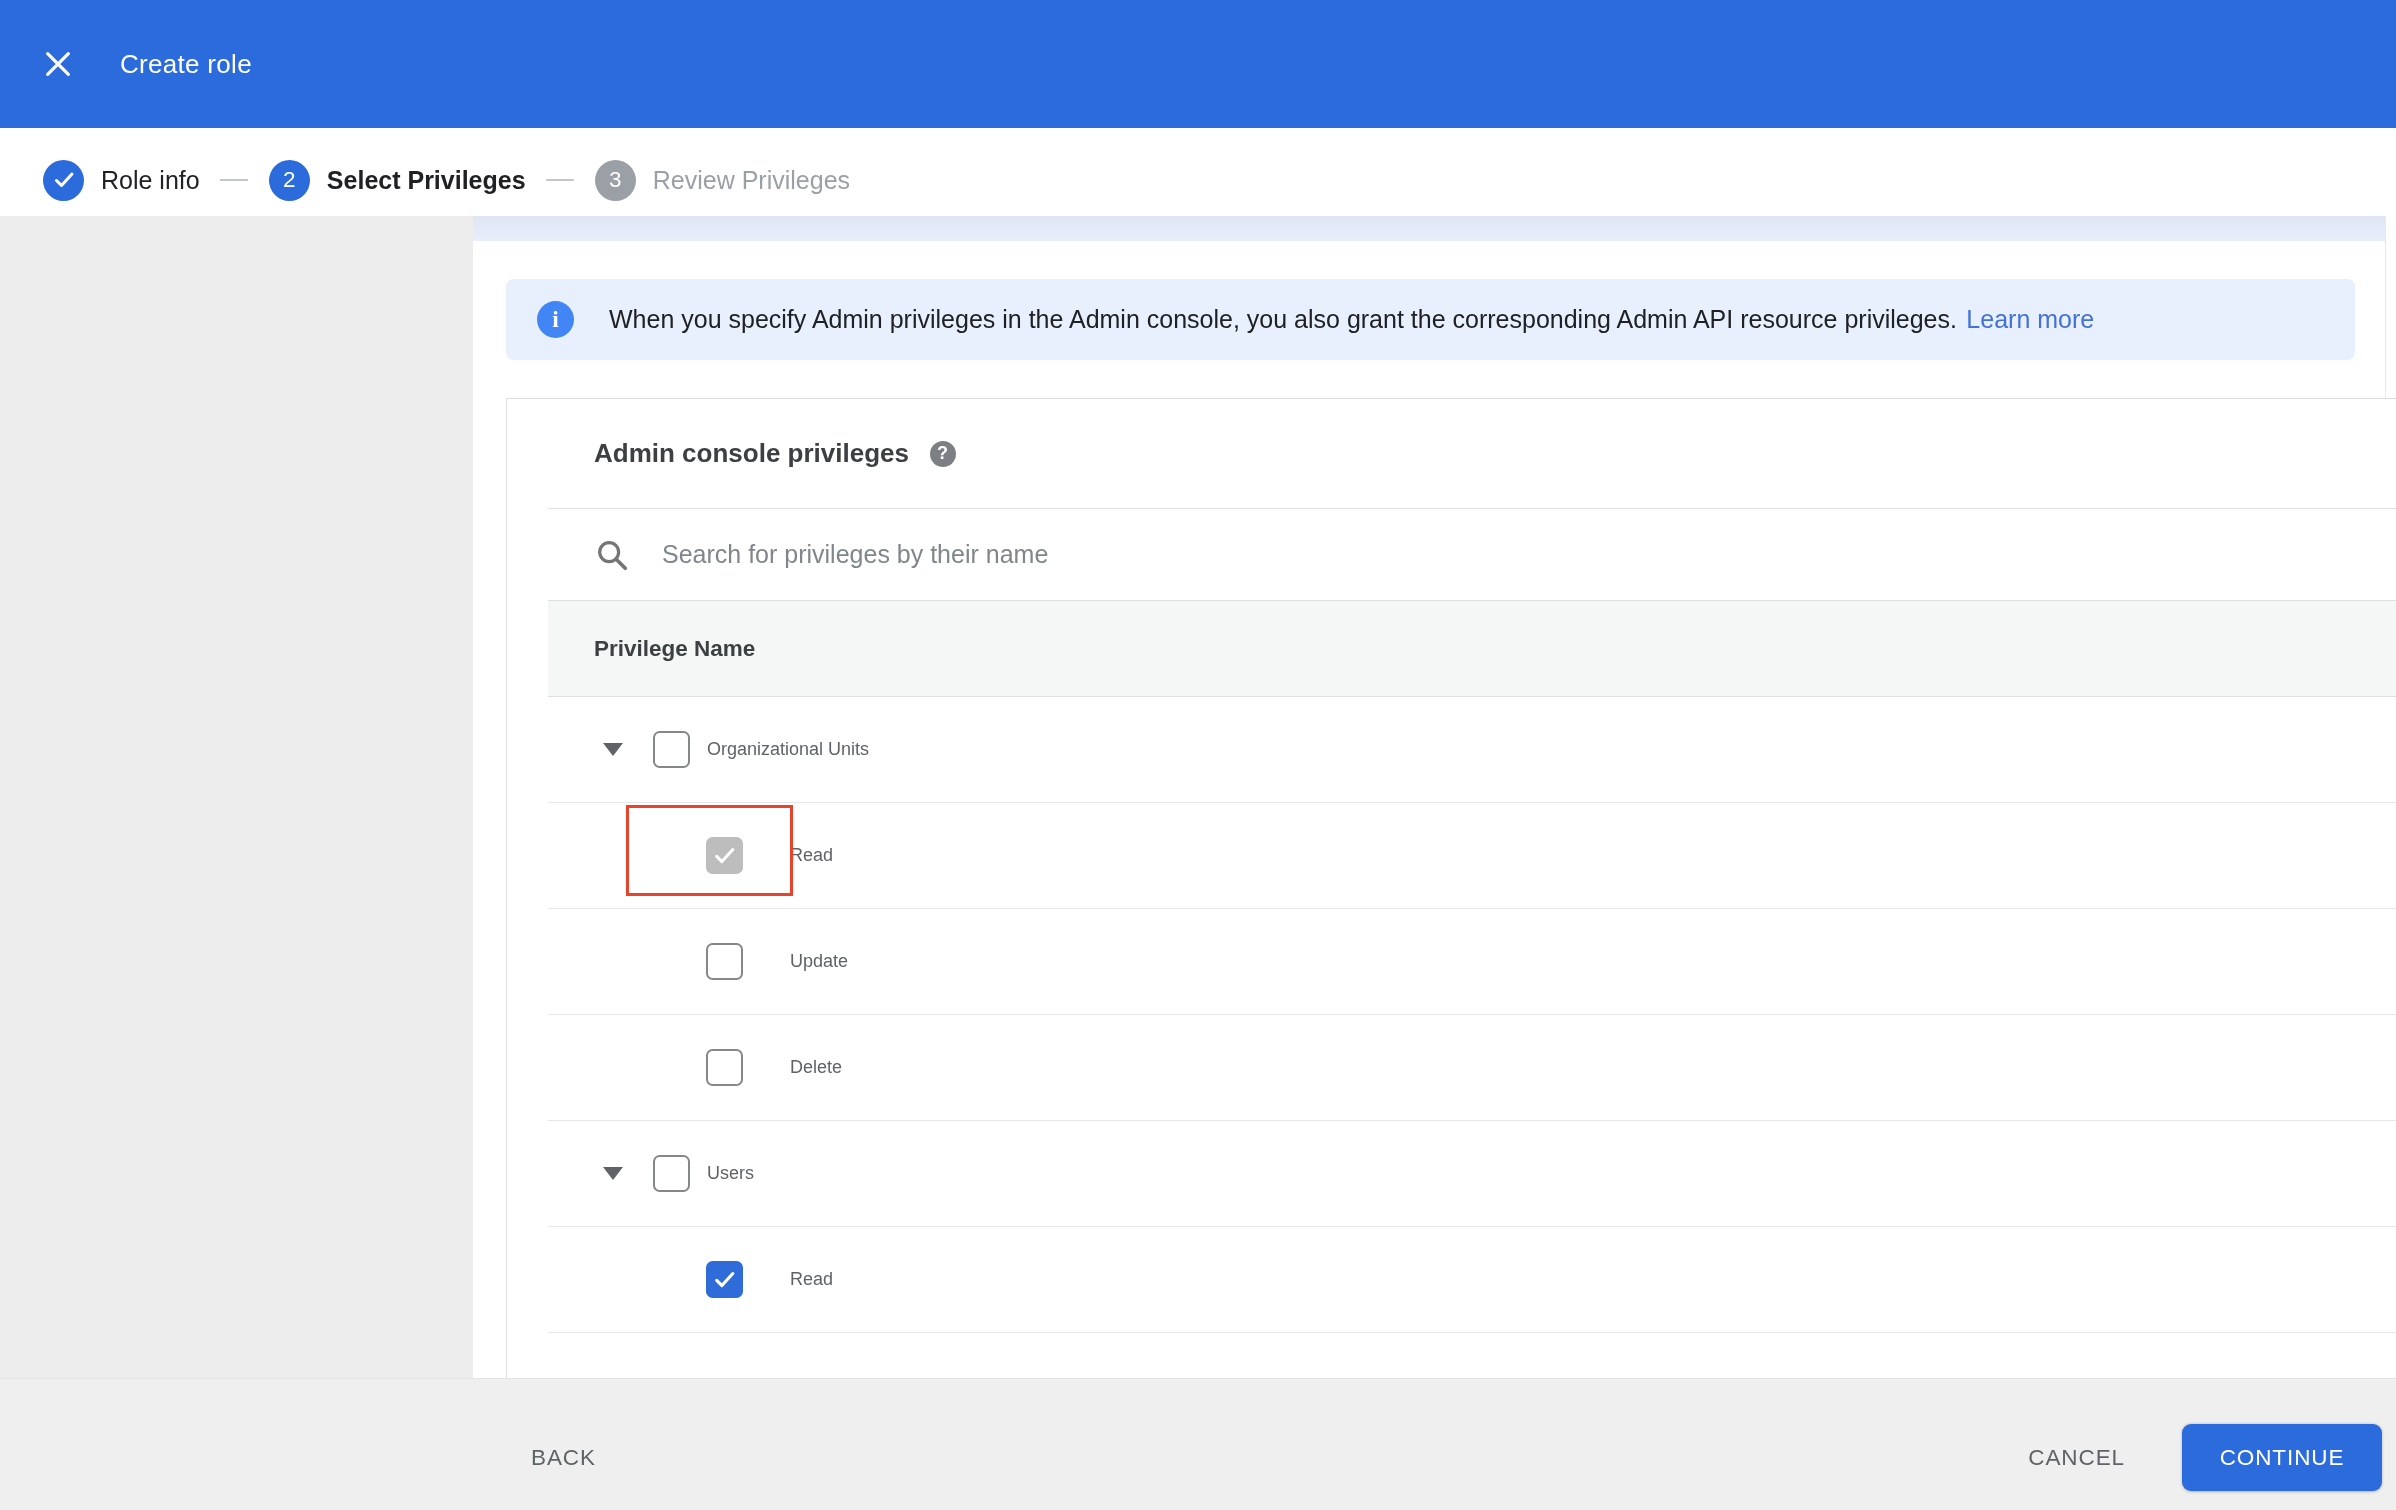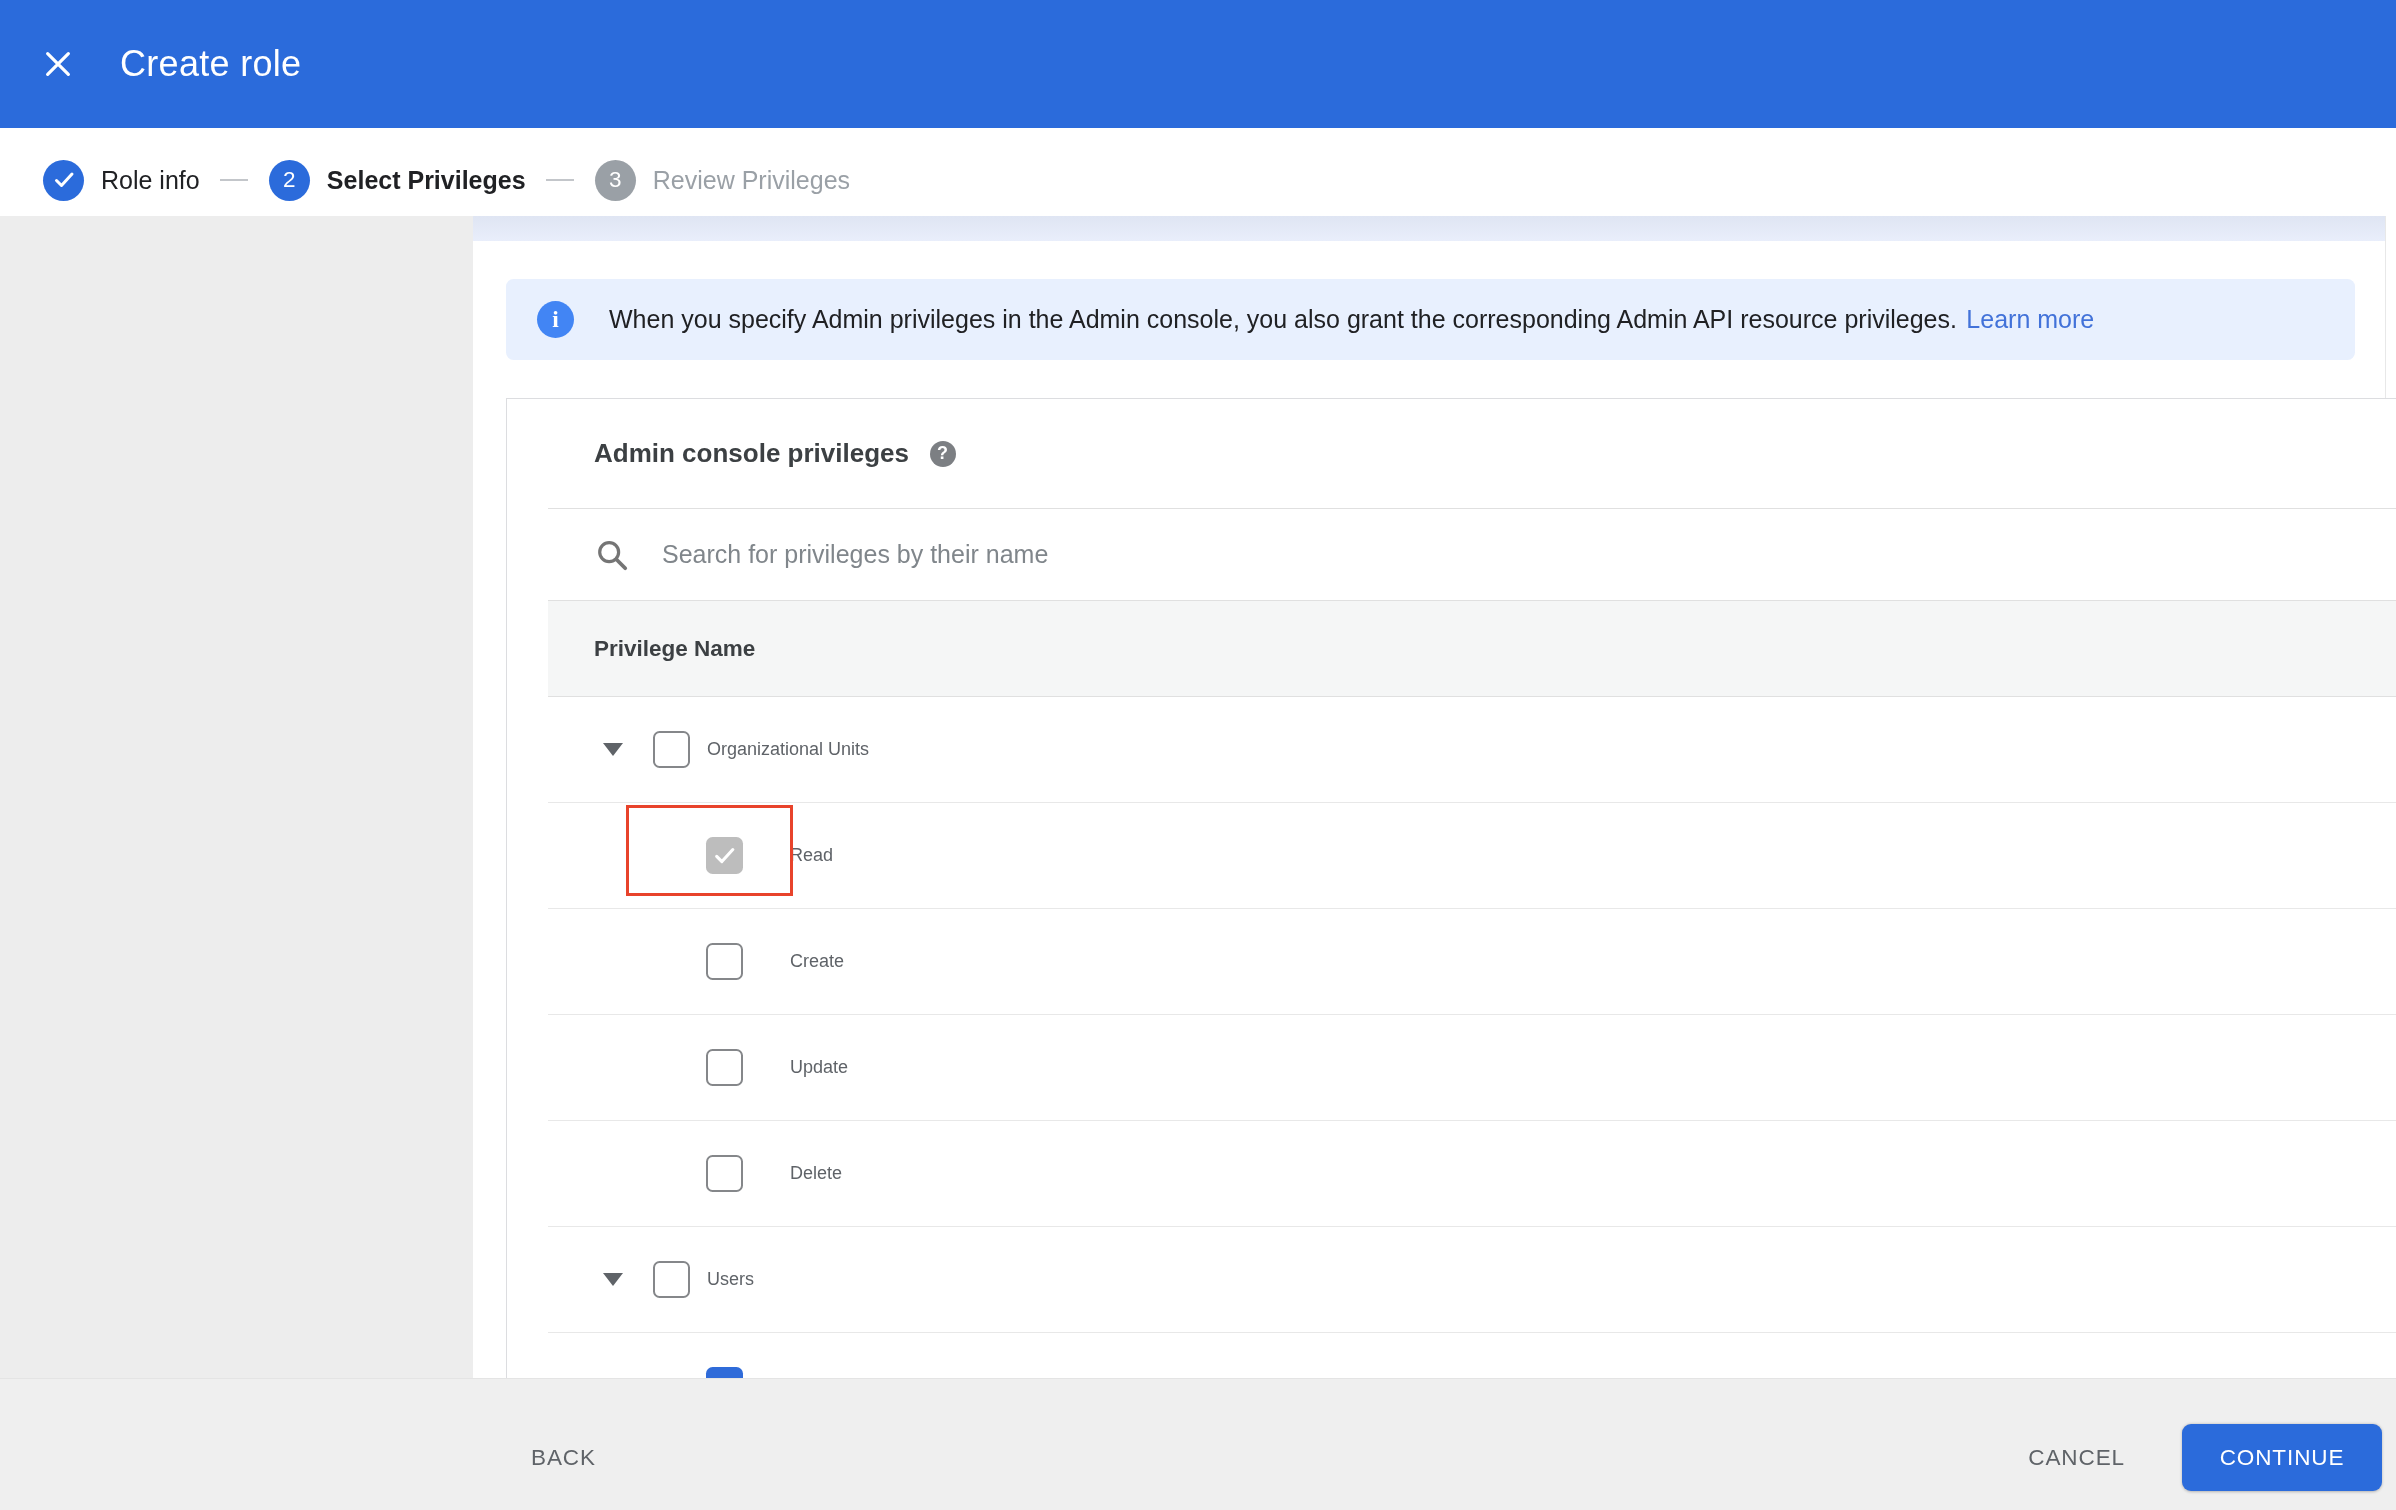--- a/index.html
+++ b/index.html
@@ -5,21 +5,21 @@
   html,body{margin:0;padding:0;}
   body{
     width:2397px;height:1510px;position:relative;overflow:hidden;
     background:#ffffff;font-family:"Liberation Sans",sans-serif;
     -webkit-font-smoothing:antialiased;
   }
   
   .appbar{position:absolute;left:0;top:0;width:2397px;height:128px;background:#2b6bdb;
     display:flex;align-items:center;}
   .close-btn{width:56px;height:56px;margin-left:30px;display:flex;align-items:center;justify-content:center;cursor:pointer;}
-  .appbar-title{color:#ffffff;font-size:36px;font-weight:400;margin-left:34px;letter-spacing:0.3px;}
+  .appbar-title{color:#ffffff;font-size:26px;font-weight:400;margin-left:34px;letter-spacing:0.3px;}
   
   .stepper{position:absolute;left:0;top:128px;width:2397px;height:104px;background:#ffffff;
     display:flex;align-items:center;padding-left:43px;box-sizing:border-box;}
   .step{display:flex;align-items:center;}
   .step-circle{width:41px;height:41px;border-radius:50%;display:flex;align-items:center;justify-content:center;
     color:#fff;font-size:22.5px;flex:0 0 auto;}
   .step-circle.done,.step-circle.active{background:#2b6bdb;}
   .step-circle.todo{background:#9aa0a6;}
   .step-label{margin-left:17px;font-size:25px;color:#202124;}
   .step-label.bold{font-weight:700;}
@@ -149,24 +149,20 @@
 
     <div class="prow child">
       <div class="cb checked-gray">
         <svg width="25" height="25" viewBox="0 0 24 24">
             <path d="M4.5 12.8l5 5 10.5-11.5" fill="none" stroke="#ffffff" stroke-width="3" stroke-linecap="round" stroke-linejoin="round"></path>
           </svg>
       </div>
       <div class="prow-label">Read</div>
     </div>
 
-    <div class="prow child">
-      <div class="cb"></div>
-      <div class="prow-label">Create</div>
-    </div>
 
     <div class="prow child">
       <div class="cb"></div>
       <div class="prow-label">Update</div>
     </div>
 
     <div class="prow child">
       <div class="cb"></div>
       <div class="prow-label">Delete</div>
     </div>

